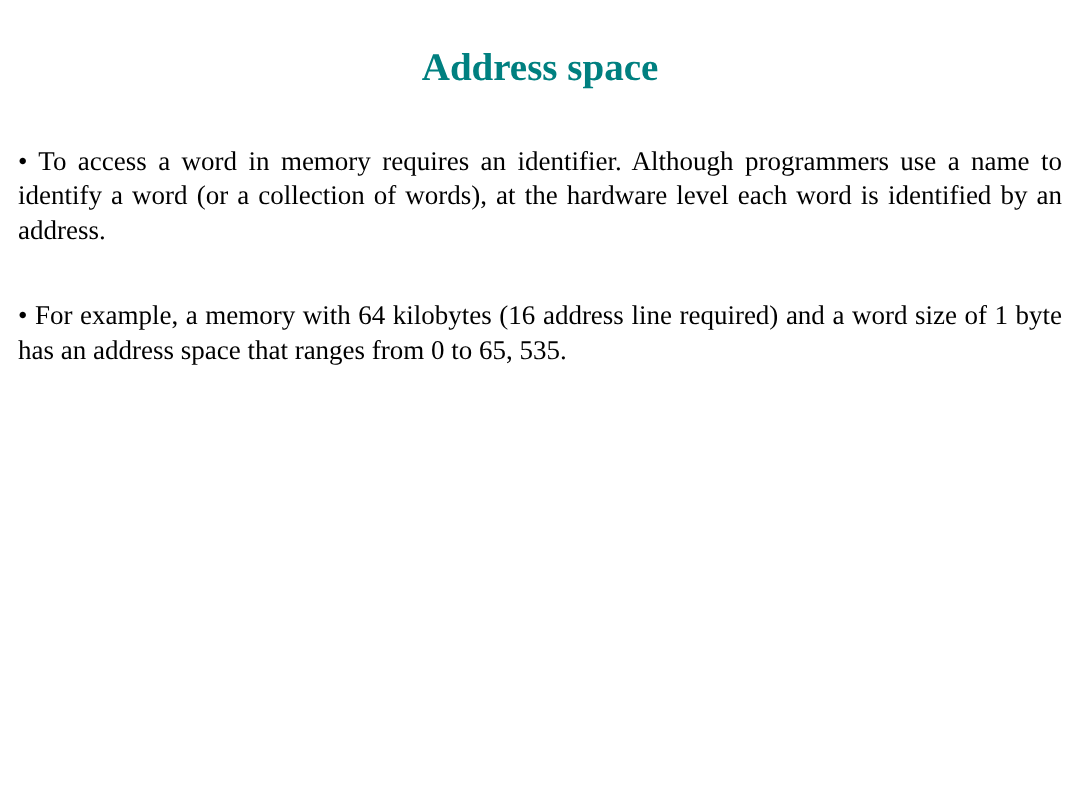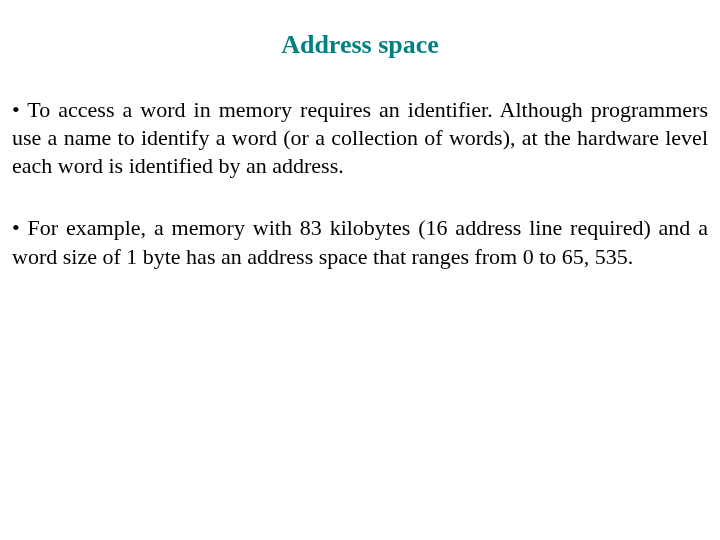--- a/index.html
+++ b/index.html
@@ -20,21 +20,21 @@
   }
   .title {
     font-size: 26px;
     font-weight: bold;
     color: #008080;
     text-align: center;
     margin-top: 0;
     margin-bottom: 36px;
   }
   .para {
-    font-size: 22px;
+    font-size: 18px;
     line-height: 1.28;
     text-align: justify;
     margin: 0 0 34px 0;
     color: #000000;
   }
   .bullet {
     display: inline;
   }
   .term {
     color: #89a02c;
@@ -47,16 +47,16 @@
 <div class="slide">
 
   <h1 class="title">Address space</h1>
 
   <p class="para">
     <span class="bullet">• </span><span>To access a word in memory requires an identifier. Although programmers use a name to identify a word (or a collection of words), at the hardware level each word is identified by an address.</span>
   </p>
 
 
   <p class="para">
-    <span class="bullet">• </span><span>For example, a memory with 83 kilobytes (16 address line required) and a word size of 1 byte has an address space that ranges from 0 to 65, 535.</span>
+    <span class="bullet">• </span><span>For example, a memory with 64 kilobytes (16 address line required) and a word size of 1 byte has an address space that ranges from 0 to 65, 535.</span>
   </p>
 
 </div>
 
 </body></html>

